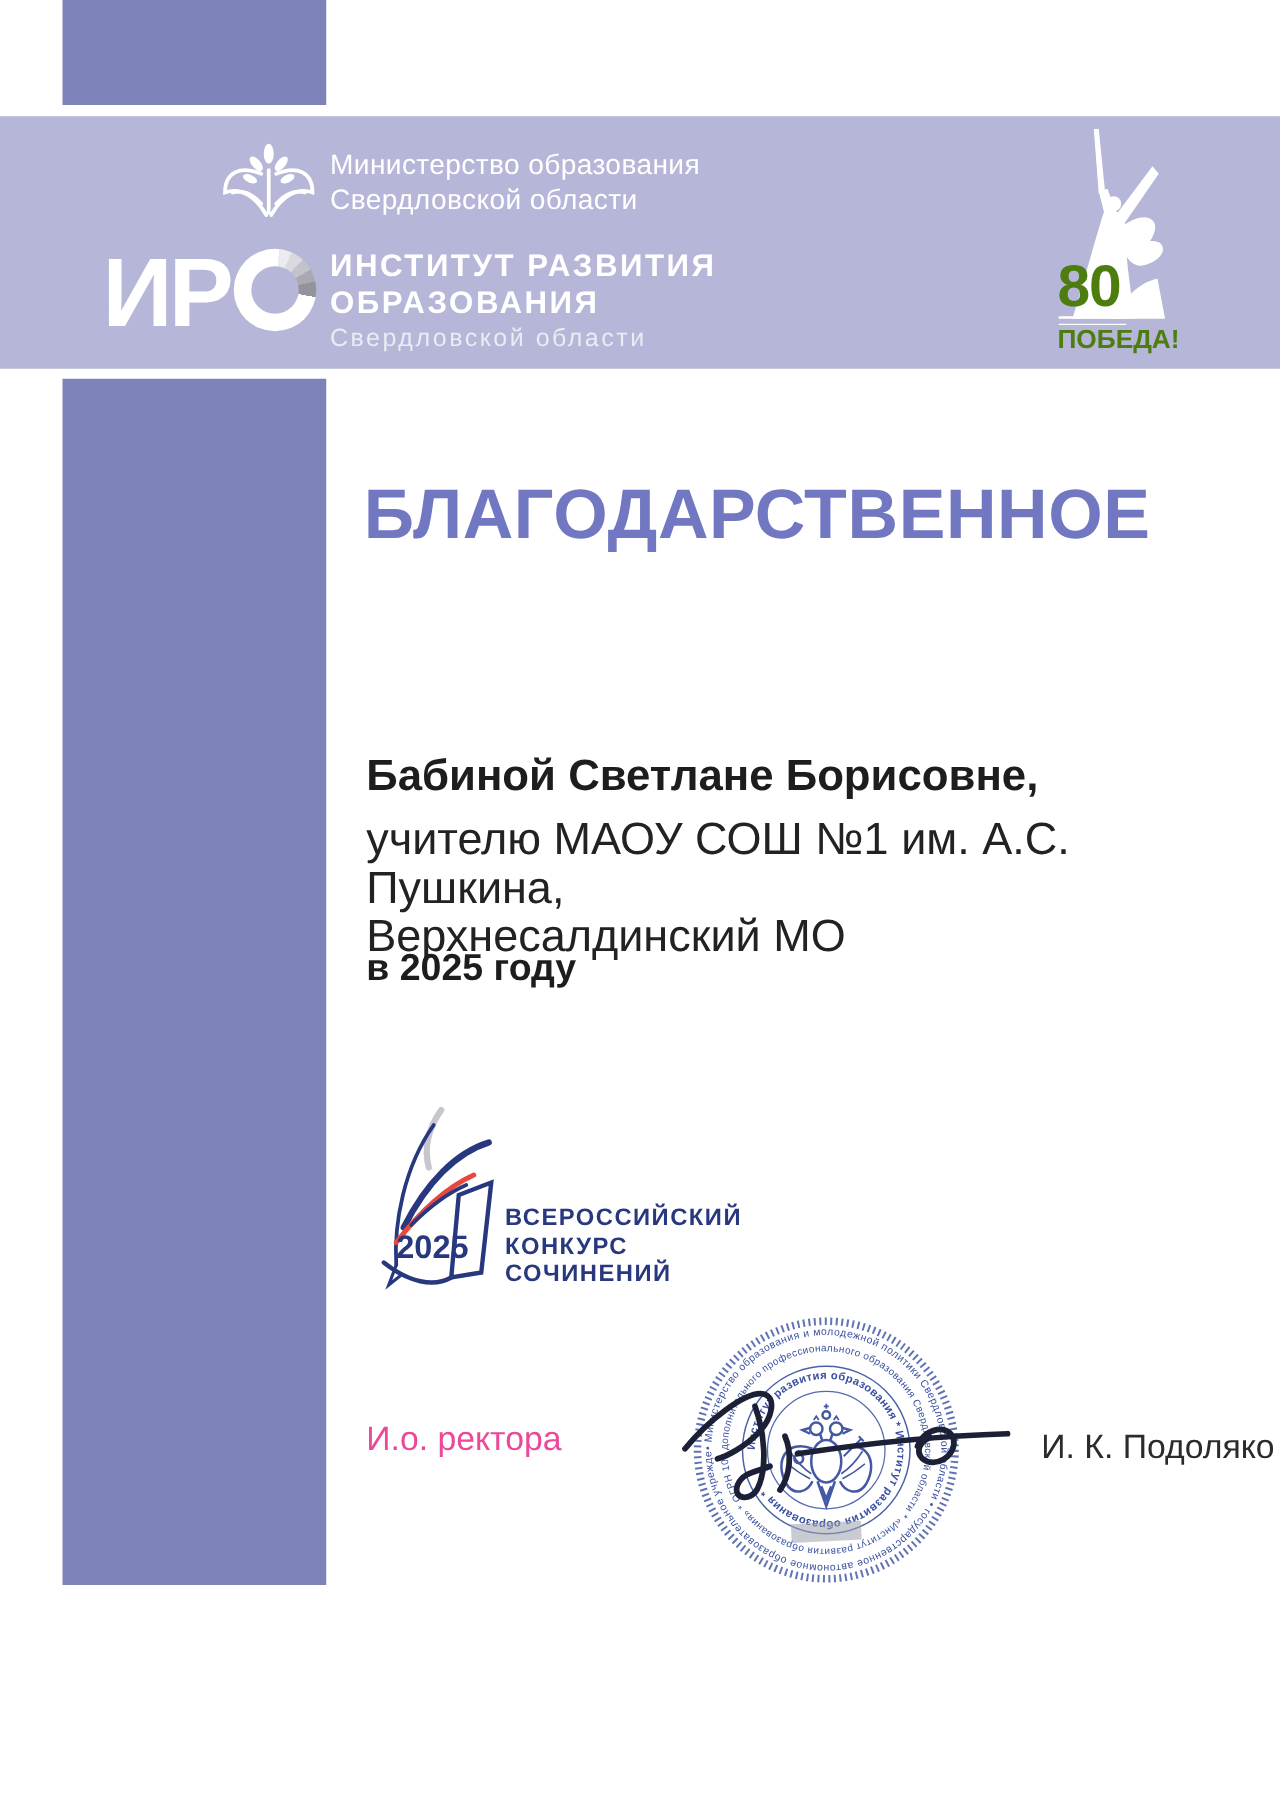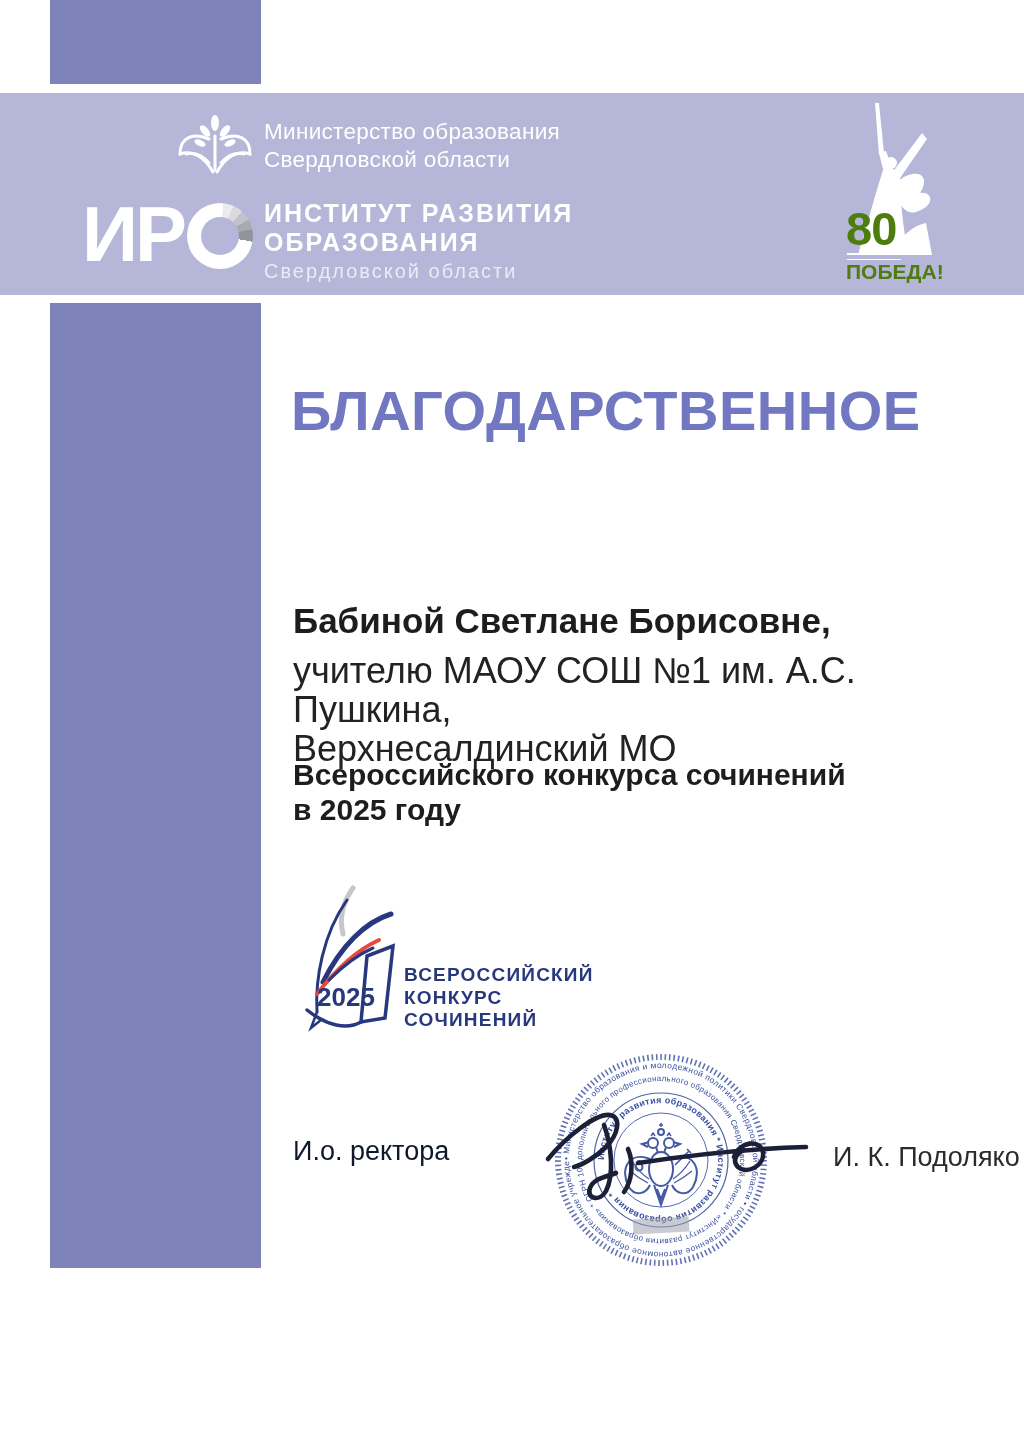--- a/index.html
+++ b/index.html
@@ -8,21 +8,21 @@
     font-family:"Liberation Sans", sans-serif; overflow:hidden;
   }
   
   .top-rect  { position:absolute; left:50px;  top:0;     width:211px;  height:84px;   background:#7d82b8; }
   .band      { position:absolute; left:0;     top:93px;  width:1024px; height:202px;  background:#b6b6d8; }
   .left-bar  { position:absolute; left:50px;  top:303px; width:211px;  height:1134px; background:#7d82b8; }
 
   
   .ministry-emblem { position:absolute; left:176px; top:112px; }
   .ministry-text   { position:absolute; left:264px; top:118px; color:#fff; font-size:22.5px; line-height:28px; letter-spacing:.3px; }
-  .iro-logo  { position:absolute; left:82px; top:199px; display:flex; align-items:flex-end; }
+  .iro-logo  { position:absolute; left:82px; top:199px; display:flex; align-items:flex-start; }
   .iro-ir    { color:#fff; font-size:78px; font-weight:800; letter-spacing:-3px; line-height:70px; }
   .iro-donut { width:66px; height:66px; border-radius:50%; margin-left:3px; position:relative;
     background:conic-gradient(from 6deg, #ececf0 0 18deg, #d9d9df 18deg 36deg, #c2c2ca 36deg 54deg,
                #a9a9b2 54deg 72deg, #93939c 72deg 94deg, #ffffff 94deg 360deg); }
   .iro-donut::after { content:""; position:absolute; inset:14px; border-radius:50%; background:#b6b6d8; }
   .institute-text { position:absolute; left:264px; top:199px; color:#fff; }
   .institute-l1, .institute-l2 { font-size:25px; font-weight:700; letter-spacing:2px; line-height:29px; }
   .institute-l3 { font-size:20px; letter-spacing:2px; color:rgba(255,255,255,.72); margin-top:3px; }
 
   .victory { position:absolute; left:840px; top:103px; width:104px; height:180px; color:#4d7c0f; }
@@ -42,21 +42,21 @@
 
   .award { position:absolute; left:293px; top:757px; color:#1d1d1d; font-size:30px; line-height:35px; }
   .award .bold { font-weight:700; }
 
   .contest-art  { position:absolute; left:303px; top:884px; }
   .contest-text { position:absolute; left:404px; top:964px; color:#27387e; font-size:19px; font-weight:700; letter-spacing:1.2px; line-height:22.5px; }
 
   .seal-svg      { position:absolute; left:551px; top:1050px; }
   .signature-svg { position:absolute; left:538px; top:1097px; }
 
-  .position-text { position:absolute; left:293px; top:1133px; font-size:27px; line-height:37px; color:#0f172a; }
+  .position-text { position:absolute; left:293px; top:1133px; font-size:27px; line-height:37px; color:#ec4899; }
   .signer-name   { position:absolute; left:833px; top:1142px; font-size:27px; color:#2b2b2b; }
 </style>
 </head>
 <body>
 
 <div class="page">
 
   <div class="top-rect"></div>
   <div class="left-bar"></div>
 
@@ -116,21 +116,20 @@
     <div class="title-l1">БЛАГОДАРСТВЕННОЕ</div>
   </div>
 
   <div class="recipient">
     <div class="recipient-name">Бабиной Светлане Борисовне,</div>
     <div class="recipient-line">учителю МАОУ СОШ №1 им. А.С. Пушкина,</div>
     <div class="recipient-line">Верхнесалдинский МО</div>
   </div>
 
   <div class="award">
-    <div class="bold">Всероссийского конкурса сочинений</div>
     <div class="bold">в 2025 году</div>
   </div>
 
   <svg class="contest-art" width="112" height="152" viewBox="0 0 112 152">
     <g fill="none" stroke-linecap="round">
       <path d="M50,4 C40,18 36,34 40,50" stroke="#c6c6cc" stroke-width="5"></path>
       <path d="M14,128 C12,95 20,50 44,16" stroke="#27387e" stroke-width="3"></path>
       <path d="M20,98 C38,62 62,38 88,30" stroke="#27387e" stroke-width="5"></path>
       <path d="M14,110 C34,84 54,66 76,56" stroke="#e8483d" stroke-width="4"></path>
       <path d="M26,96 C42,80 56,70 70,64" stroke="#27387e" stroke-width="3"></path>

